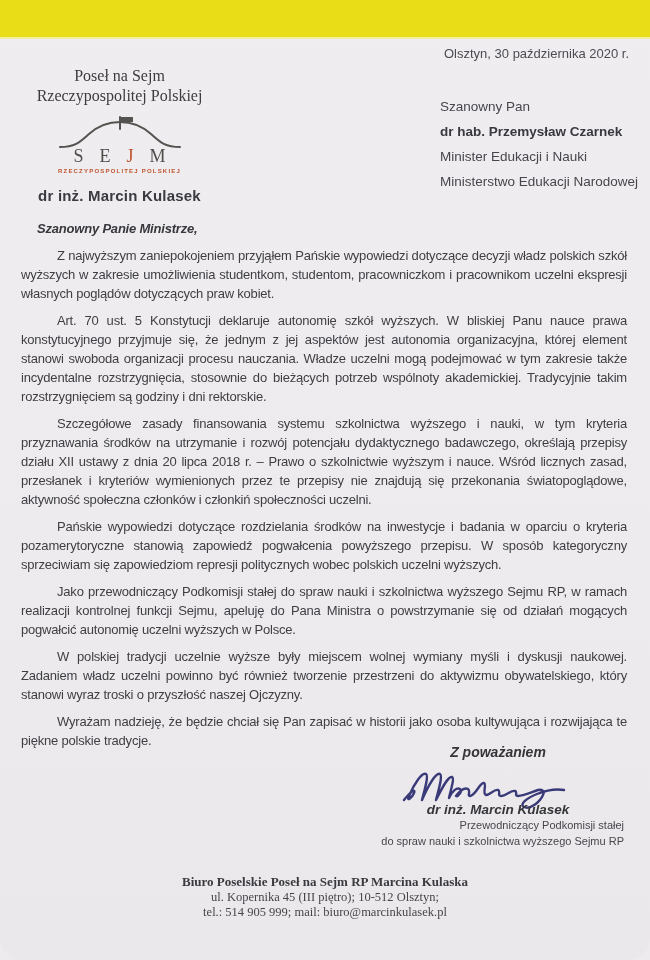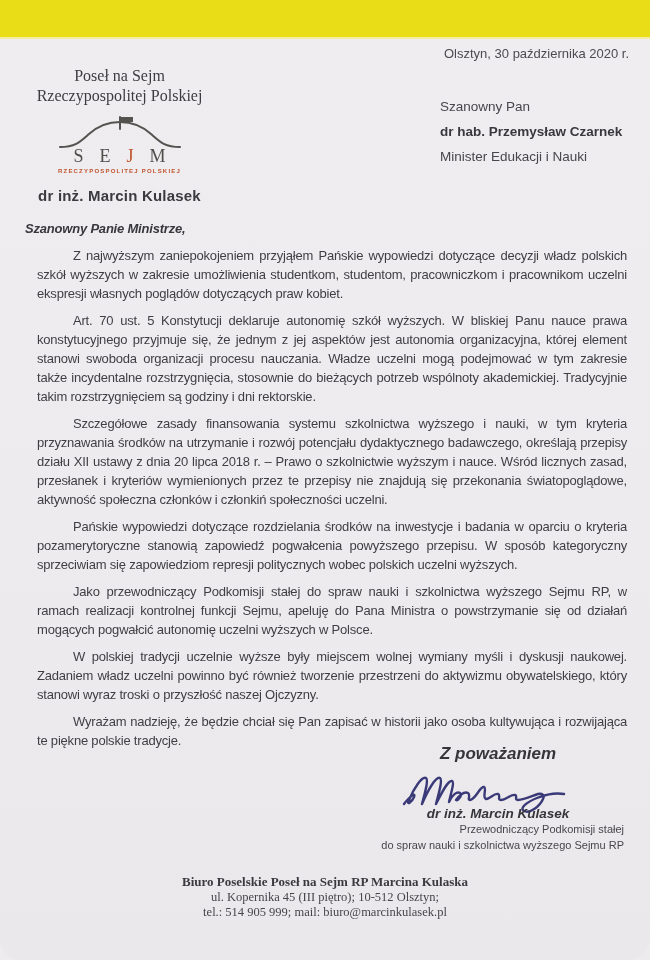--- a/index.html
+++ b/index.html
@@ -24,25 +24,25 @@
   .logo-letters span{padding:0 8px;}
   .logo-subtext{margin-top:1px;font-size:6px;letter-spacing:1.2px;font-weight:bold;}
   .lh-deputy{margin-top:13px;font-size:15px;font-weight:bold;color:#3a3a40;letter-spacing:0.2px;}
   
   .recipient{position:absolute;left:400px;top:98px;font-size:13.5px;color:#46464c;margin-left:40px;}
   .recipient div{height:25px;line-height:18px;}
   .recipient .strong{font-weight:bold;color:#38383e;}
   
   .letter-body{position:absolute;left:21px;right:23px;top:219px;color:#3e3e43;
     font-size:13px;line-height:19px;letter-spacing:-0.2px;}
-  .salutation{font-weight:bold;font-style:italic;margin:0 0 8px 4px;color:#37373c;}
-  .letter-body p{margin:0 0 8px 16px;text-align:justify;text-indent:36px;}
+  .salutation{font-weight:bold;font-style:italic;margin:0 0 8px 16px;color:#37373c;}
+  .letter-body p{margin:0 0 8px 0;text-align:justify;text-indent:36px;}
   
   .sigblock{position:absolute;left:372px;top:744px;width:252px;text-align:center;color:#3e3e43;}
-  .closing{font-weight:bold;font-style:italic;font-size:17px;color:#35353a;}
+  .closing{font-weight:bold;font-style:italic;font-size:14px;color:#35353a;}
   .signature-svg{display:block;margin:2px auto -8px auto;}
   .signer-name{font-weight:bold;font-style:italic;font-size:13.5px;color:#35353a;}
   .signer-title{font-size:11px;line-height:16px;color:#46464c;text-align:right;}
   
   .footer{position:absolute;left:0;right:0;top:874px;text-align:center;
     font-family:"Liberation Serif","DejaVu Serif",serif;color:#45454a;font-size:12.5px;line-height:15.5px;}
   .footer .strong{font-weight:bold;font-size:13px;color:#3a3a3f;}
 </style>
 </head>
 <body>
@@ -74,20 +74,21 @@
       <div class="logo-subtext" style="color:#c0532c;">RZECZYPOSPOLITEJ POLSKIEJ</div>
     </div>
 
     <div class="lh-deputy">dr inż. Marcin Kulasek</div>
   </div>
 
   <div class="recipient">
     <div>Szanowny Pan</div>
     <div class="strong">dr hab. Przemysław Czarnek</div>
     <div>Minister Edukacji i Nauki</div>
+    <div>Ministerstwo Edukacji Narodowej</div>
   </div>
 
   <div class="letter-body">
     <div class="salutation">Szanowny Panie Ministrze,</div>
     <p>Z najwyższym zaniepokojeniem przyjąłem Pańskie wypowiedzi dotyczące decyzji władz polskich szkół wyższych w zakresie umożliwienia studentkom, studentom, pracowniczkom i pracownikom uczelni ekspresji własnych poglądów dotyczących praw kobiet.</p>
     <p>Art. 70 ust. 5 Konstytucji deklaruje autonomię szkół wyższych. W bliskiej Panu nauce prawa konstytucyjnego przyjmuje się, że jednym z jej aspektów jest autonomia organizacyjna, której element stanowi swoboda organizacji procesu nauczania. Władze uczelni mogą podejmować w tym zakresie także incydentalne rozstrzygnięcia, stosownie do bieżących potrzeb wspólnoty akademickiej. Tradycyjnie takim rozstrzygnięciem są godziny i dni rektorskie.</p>
     <p>Szczegółowe zasady finansowania systemu szkolnictwa wyższego i nauki, w tym kryteria przyznawania środków na utrzymanie i rozwój potencjału dydaktycznego badawczego, określają przepisy działu XII ustawy z dnia 20 lipca 2018 r. – Prawo o szkolnictwie wyższym i nauce. Wśród licznych zasad, przesłanek i kryteriów wymienionych przez te przepisy nie znajdują się przekonania światopoglądowe, aktywność społeczna członków i członkiń społeczności uczelni.</p>
     <p>Pańskie wypowiedzi dotyczące rozdzielania środków na inwestycje i badania w oparciu o kryteria pozamerytoryczne stanowią zapowiedź pogwałcenia powyższego przepisu. W sposób kategoryczny sprzeciwiam się zapowiedziom represji politycznych wobec polskich uczelni wyższych.</p>
     <p>Jako przewodniczący Podkomisji stałej do spraw nauki i szkolnictwa wyższego Sejmu RP, w ramach realizacji kontrolnej funkcji Sejmu, apeluję do Pana Ministra o powstrzymanie się od działań mogących pogwałcić autonomię uczelni wyższych w Polsce.</p>
     <p>W polskiej tradycji uczelnie wyższe były miejscem wolnej wymiany myśli i dyskusji naukowej. Zadaniem władz uczelni powinno być również tworzenie przestrzeni do aktywizmu obywatelskiego, który stanowi wyraz troski o przyszłość naszej Ojczyzny.</p>

